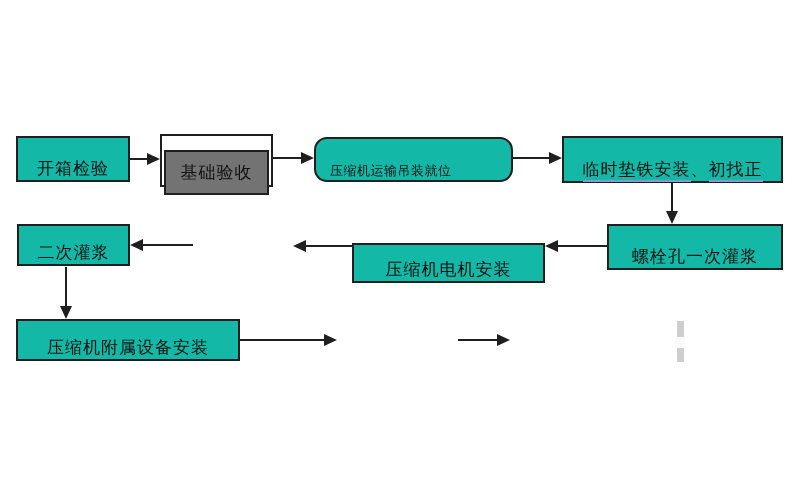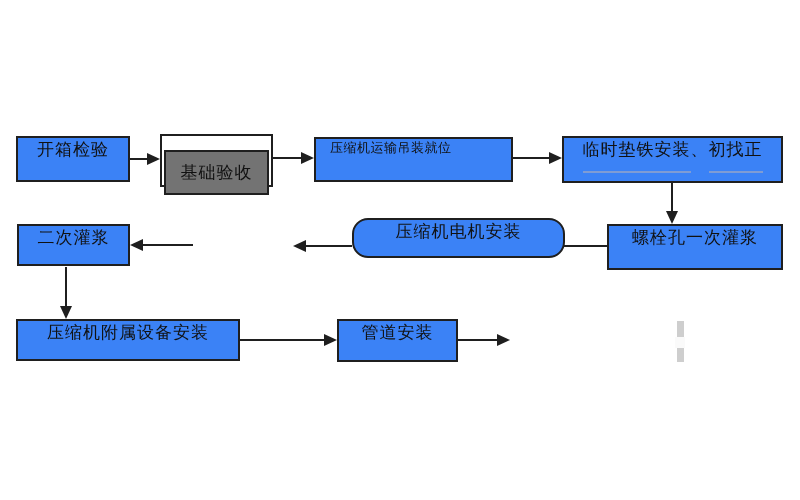--- a/index.html
+++ b/index.html
@@ -13,23 +13,23 @@
     height: 500px;
     background: #ffffff;
     overflow: hidden;
     font-family: "DejaVu Sans", "Liberation Sans", sans-serif;
     color: #111111;
   }
   .node {
     position: absolute;
     box-sizing: border-box;
     border: 2px solid #1f1f1f;
-    background: #3b82f6;
+    background: #14b8a6;
     display: flex;
-    align-items: flex-start;
+    align-items: flex-end;
     justify-content: center;
     font-size: 17px;
     letter-spacing: 1px;
     white-space: nowrap;
     z-index: 2;
   }
   .node.small-text {
     font-size: 13px;
     justify-content: flex-start;
     padding-left: 14px;
@@ -52,21 +52,21 @@
     align-items: center;
     justify-content: center;
     font-size: 17px;
     letter-spacing: 1px;
     white-space: nowrap;
     background: #737373;
     margin-top: 12px;
   }
   .ul {
     border-bottom: 2px solid #7f9cd4;
-    padding-bottom: 12px;
+    padding-bottom: 1px;
   }
   #arrow-layer {
     position: absolute;
     left: 0;
     top: 0;
     z-index: 1;
     pointer-events: none;
   }
   #arrow-layer line { stroke: #1f1f1f; stroke-width: 2px; }
   #arrow-layer polygon { fill: #1f1f1f; stroke: none; }
@@ -83,48 +83,45 @@
   <div class="node" style="left:16px; top:136px; width:114px; height:46px;">
     <span>开箱检验</span>
   </div>
 
   <div class="dnode" style="left:160px; top:134px; width:113px; height:53px;">
     <div class="dnode-inner">
       <span>基础验收</span>
     </div>
   </div>
 
-  <div class="node small-text" style="left:314px; top:137px; width:199px; height:45px;">
+  <div class="node small-text" style="left:314px; top:137px; width:199px; height:45px;border-radius:13px;">
     <span>压缩机运输吊装就位</span>
   </div>
 
   <div class="node" style="left:562px; top:136px; width:221px; height:47px;">
     <span><span class="ul">临时垫铁安装</span><span>、</span><span class="ul">初找正</span></span>
   </div>
 
   <div class="node" style="left:607px; top:224px; width:176px; height:46px;">
     <span>螺栓孔一次灌浆</span>
   </div>
 
-  <div class="node" style="left:352px; top:218px; width:213px; height:40px;border-radius:16px;">
+  <div class="node" style="left:352px; top:243px; width:193px; height:40px;">
     <span>压缩机电机安装</span>
   </div>
 
 
   <div class="node" style="left:17px; top:224px; width:113px; height:42px;font-family:Liberation Mono, monospace;">
     <span>二次灌浆</span>
   </div>
 
   <div class="node" style="left:16px; top:319px; width:224px; height:42px;">
     <span>压缩机附属设备安装</span>
   </div>
 
-  <div class="node" style="left:337px; top:319px; width:121px; height:43px;">
-    <span>管道安装</span>
-  </div>
 
 
   <div class="smudge" style="left:677px; top:321px; width:7px; height:41px; background:#bdbdbd; opacity:0.75;"></div>
   <div class="smudge" style="left:675px; top:337px; width:10px; height:11px; background:#fafafa;"></div>
 
   <svg id="arrow-layer" width="800" height="500" viewBox="0 0 800 500">
 
     <g>
       <line x1="130" y1="159" x2="149" y2="159"></line>
       <polygon points="160,159 147,153 147,165"></polygon>

